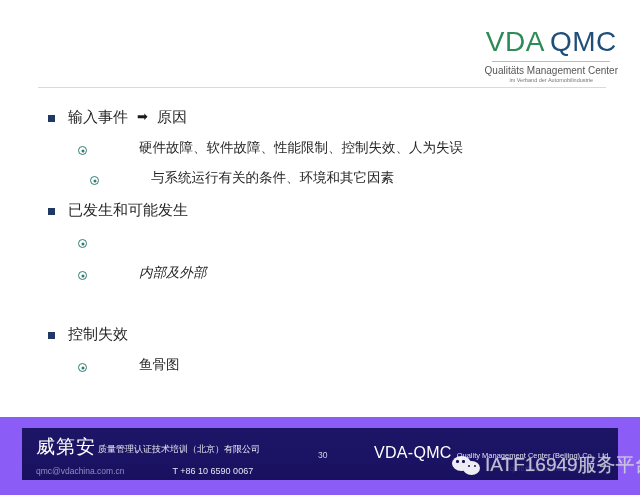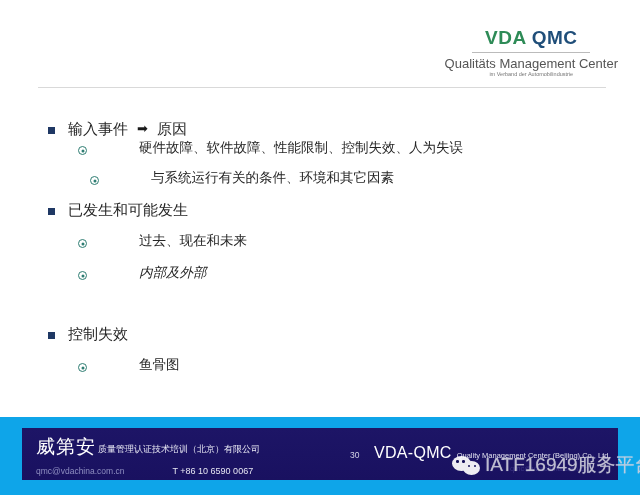--- a/index.html
+++ b/index.html
@@ -52,36 +52,36 @@
 
   
   .logo {
     position: absolute;
     right: 22px;
     top: 28px;
     text-align: center;
     line-height: 1;
   }
   .logo-main {
-    font-size: 19px;
-    font-weight: bold;
+    font-size: 28px;
+    font-weight: normal;
     letter-spacing: 0.5px;
     white-space: nowrap;
     text-align: center;
   }
   .logo-vda { color: #2e8b57; }
   .logo-qmc { color: #1f4e79; margin-left: 5px; }
   .logo-rule {
     width: 118px;
     height: 1px;
     background: #bbbbbb;
     margin: 5px auto 4px auto;
   }
   .logo-sub1 {
-    font-size: 13px;
+    font-size: 10px;
     color: #555555;
     white-space: nowrap;
   }
   .logo-sub2 {
     font-size: 5.5px;
     color: #777777;
     margin-top: 2px;
     white-space: nowrap;
   }
 
@@ -142,37 +142,37 @@
   }
   .arrow-glyph {
     display: inline-block;
     margin: 0 9px;
     font-size: 13px;
     color: #1a1a1a;
     vertical-align: 1px;
   }
 
   
-  .p-r1 { left: 48px;  top: 22px; }
+  .p-r1 { left: 48px;  top: 10px; }
   .p-r2 { left: 78px;  top: 42px; }
   .p-r3 { left: 90px;  top: 72px; }
   .p-r4 { left: 48px;  top: 103px; }
   .p-r5 { left: 78px;  top: 135px; }
   .p-r6 { left: 78px;  top: 167px; font-style: italic; }
   .p-r7 { left: 48px;  top: 227px; }
   .p-r8 { left: 78px;  top: 259px; }
 
   
   .footer-outer {
     position: absolute;
     left: 0;
     bottom: 0;
     width: 640px;
     height: 78px;
-    background: #0ea5e9;
+    background: #8b5cf6;
   }
   .footer-band {
     position: absolute;
     left: 22px;
     top: 11px;
     width: 596px;
     height: 52px;
     background: #1b1464;
     background: linear-gradient(180deg, #1d1566 0%, #191160 100%);
   }
@@ -209,21 +209,20 @@
     font-size: 9px;
     color: #e6e6f2;
     margin-left: 48px;
   }
   .page-num {
     position: absolute;
     left: 296px;
     top: 22px;
     font-size: 8.5px;
     color: #d5d5e8;
-    margin-left: 32px;
   }
   .footer-brand {
     position: absolute;
     left: 352px;
     top: 17px;
     white-space: nowrap;
     line-height: 1;
   }
   .brand-main {
     font-size: 16px;
@@ -328,21 +327,20 @@
       <span class="lvl2-text">与系统运行有关的条件、环境和其它因素</span>
     </div>
 
     <div class="bullet-row p-r4">
       <span class="marker-sq"></span>
       <span class="lvl1-text">已发生和可能发生</span>
     </div>
 
     <div class="bullet-row p-r5">
       <span class="marker-dot"></span>
-      <span class="lvl2-text">过去、现在和未来</span>
     </div>
 
     <div class="bullet-row p-r6">
       <span class="marker-dot"></span>
       <span class="lvl2-text">内部及外部</span>
     </div>
 
     <div class="bullet-row p-r7">
       <span class="marker-sq"></span>
       <span class="lvl1-text">控制失效</span>

